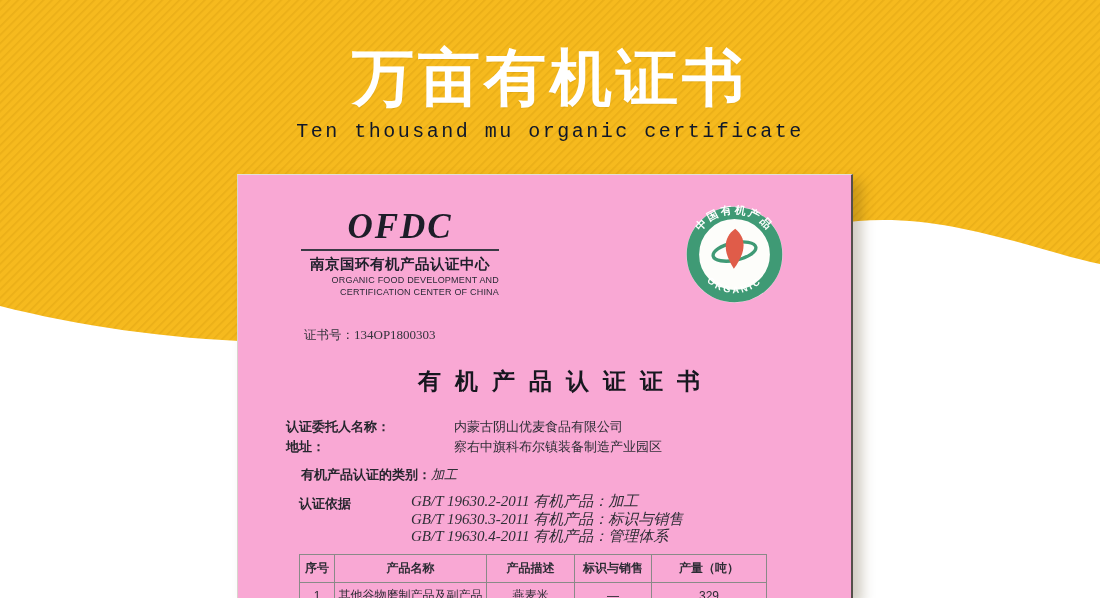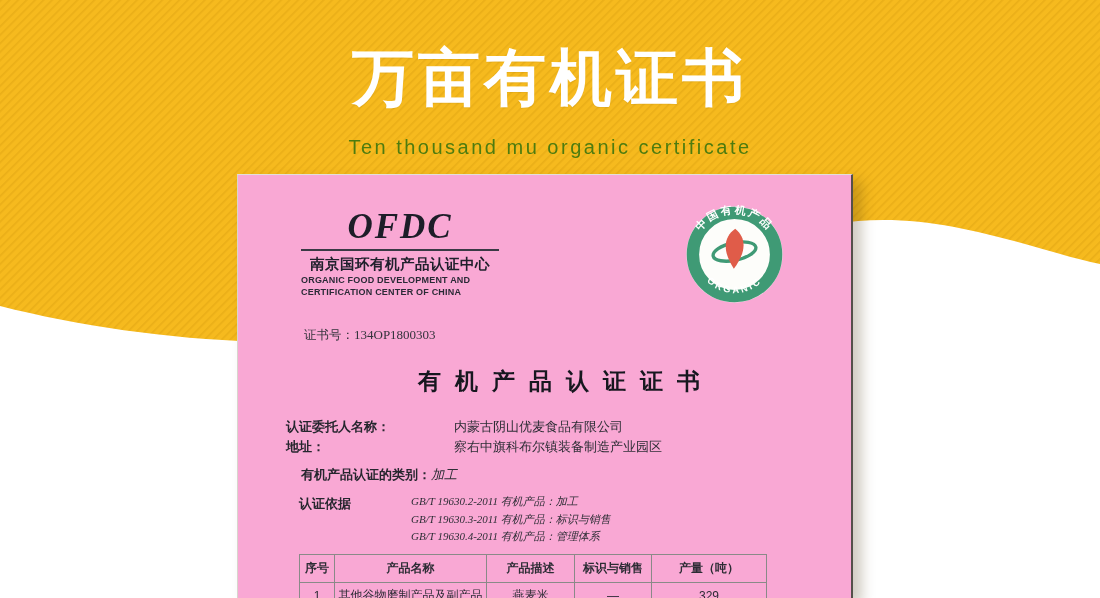--- a/index.html
+++ b/index.html
@@ -7,57 +7,57 @@
               font-family:"Liberation Sans", sans-serif; }
   .stage { position:relative; width:1100px; height:598px; overflow:hidden; }
 
   
   .bg-svg { position:absolute; left:0; top:0; z-index:0; display:block; }
 
   
   .banner { position:absolute; left:0; top:44px; width:1100px; text-align:center; z-index:2; }
   .banner h1 { font-size:62px; font-weight:bold; color:#ffffff; letter-spacing:4px;
                line-height:1.1; text-shadow:0 1px 1px rgba(0,0,0,0.06); }
-  .banner .sub { margin-top:24px; font-size:20px; color:#4d7c0f;
-                 font-family:Liberation Sans, sans-serif;
+  .banner .sub { margin-top:8px; font-size:20px; color:#0f172a;
+                 font-family:Liberation Mono, monospace;
                  letter-spacing:2.5px; }
 
   
   .paper { position:absolute; left:237px; top:174px; width:616px; height:424px;
            background:#f9a8d4; z-index:3; overflow:hidden;
            border-left:1px solid #d8d5cd; border-top:1px solid #e3e0d8;
            border-right:2px solid #55504a;
            box-shadow:9px 7px 12px rgba(70,50,10,0.25); color:#2b2b31; }
 
   .logo-block { position:absolute; left:63px; top:34px; width:198px; text-align:center; }
   .ofdc { font-family:"Liberation Serif", serif; font-style:italic; font-weight:bold;
           font-size:35px; letter-spacing:2px; color:#1d1d28; line-height:1.0; }
   .logo-rule { margin-top:5px; border-top:2px solid #3a3a45; width:100%; }
   .org-cn { margin-top:4px; font-size:14.5px; font-weight:bold; color:#20202c; letter-spacing:0.5px; white-space:nowrap; }
-  .org-en { margin-top:1px; font-size:9px; font-weight:bold; color:#2a2a36; letter-spacing:0.2px; line-height:10.5px; text-align:left; }
+  .org-en { margin-top:1px; font-size:9px; font-weight:normal; color:#2a2a36; letter-spacing:0.2px; line-height:10.5px; text-align:right; }
 
   .seal { position:absolute; left:447px; top:30px; width:99px; height:99px; }
 
   .cert-no { position:absolute; left:66px; top:152px; font-size:12.5px; color:#33333b; }
   .cert-no .num { font-family:"Liberation Serif", serif; font-size:13px; }
 
   .cert-title { position:absolute; left:40px; top:191px; width:576px; text-align:center;
                 font-size:23px; font-weight:bold; letter-spacing:14px; color:#17171f;
                 font-family:Liberation Mono, monospace; white-space:nowrap; }
 
   .field { position:absolute; font-size:13px; white-space:nowrap; }
   .field .lbl { font-weight:bold; color:#26262e; }
   .field .val { color:#2e2e36; }
   .f-client { left:48px; top:243px; }
   .f-addr   { left:48px; top:263px; }
   .f-client .val, .f-addr .val { position:absolute; left:168px; top:0; }
   .f-cat    { left:63px; top:291px; }
   .f-cat .val { font-style:italic; font-family:"Liberation Serif", serif; }
   .f-basis  { left:61px; top:320px; }
-  .basis-lines { position:absolute; left:173px; top:318px; font-size:11px; line-height:17.5px;
+  .basis-lines { position:absolute; left:173px; top:318px; font-size:15px; line-height:17.5px;
                  font-style:italic; font-family:"Liberation Serif", serif; color:#2e2e36; white-space:nowrap; }
 
   table.products { position:absolute; left:61px; top:379px; width:467px;
                    border-collapse:collapse; table-layout:fixed; font-size:12px; color:#2c2c34; }
   table.products th, table.products td { border:1px solid #8a8a88; text-align:center; padding:0; }
   table.products th { height:28px; font-weight:bold; font-size:12px; }
   table.products td { height:26px; font-size:12px; }
   .c0{width:35px;} .c1{width:152px;} .c2{width:88px;} .c3{width:77px;} .c4{width:115px;}
 </style>
 </head>

